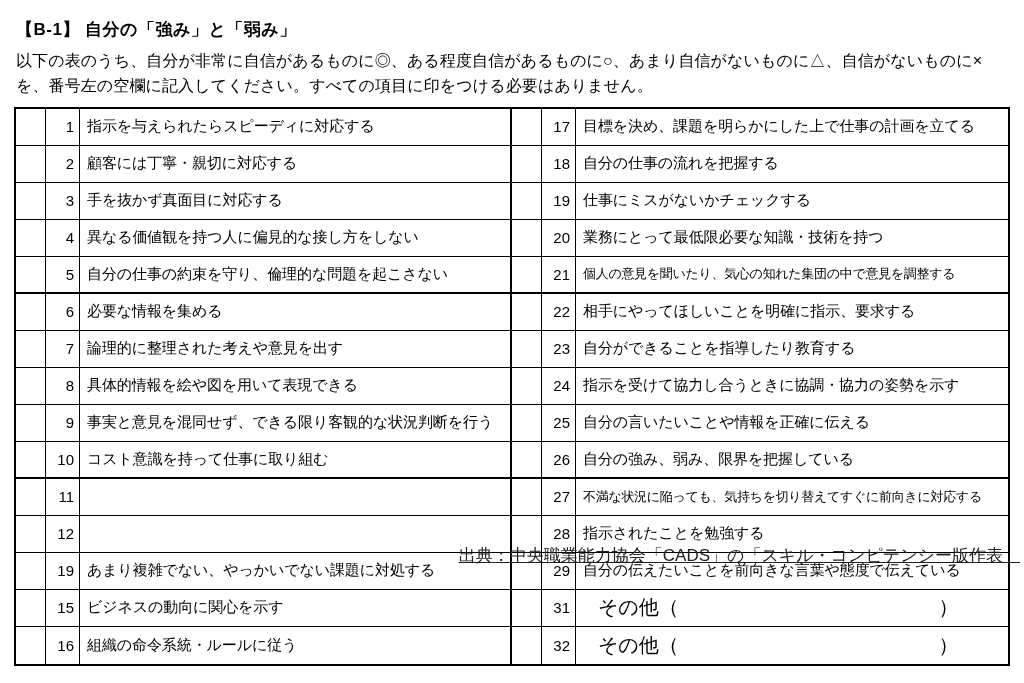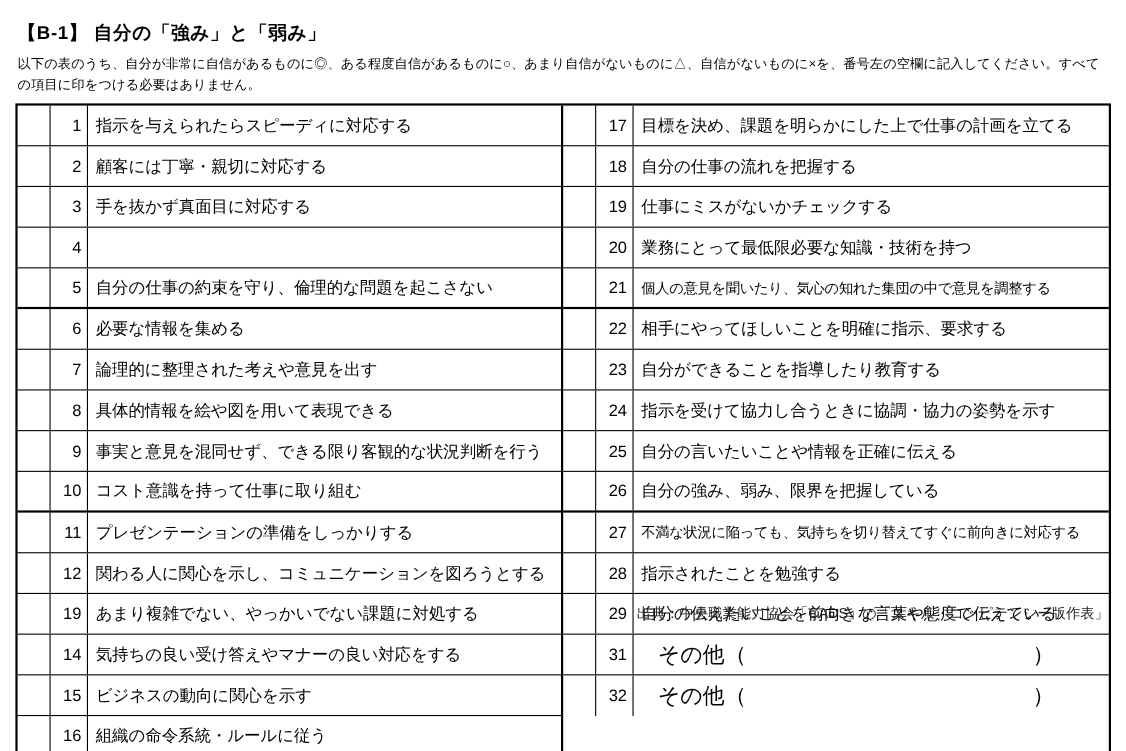--- a/index.html
+++ b/index.html
@@ -21,21 +21,21 @@
     box-sizing: border-box;
     padding: 16px 14px 0 14px;
   }
   .title {
     font-size: 17px;
     font-weight: bold;
     letter-spacing: 0.5px;
     margin: 2px 0 8px 2px;
   }
   .instructions {
-    font-size: 12px;
+    font-size: 16px;
     line-height: 1.55;
     margin: 0 0 8px 2px;
     letter-spacing: 0.1px;
   }
   .grid {
     display: flex;
     border: 2px solid #000;
     box-sizing: border-box;
     width: 996px;
   }
@@ -92,25 +92,26 @@
   .text-cell.other {
     padding-left: 22px;
     font-size: 20px;
   }
   .paren-space {
     display: inline-block;
     width: 260px;
   }
   .source {
     position: absolute;
-    right: 16px;
+    right: 4px;
     bottom: 0px;
-    font-size: 13px;
+    font-size: 17px;
     color: #222;
     white-space: nowrap;
+    text-decoration: underline;
   }
 </style>
 </head>
 <body>
 
 <div class="page">
 
   <div class="title">【B-1】 自分の「強み」と「弱み」</div>
 
   <div class="instructions">以下の表のうち、自分が非常に自信があるものに◎、ある程度自信があるものに○、あまり自信がないものに△、自信がないものに×を、番号左の空欄に記入してください。すべての項目に印をつける必要はありません。</div>
@@ -129,20 +130,21 @@
         <div class="text-cell">顧客には丁寧・親切に対応する</div>
       </div>
       <div class="row">
         <div class="mark-cell"></div>
         <div class="num-cell">3</div>
         <div class="text-cell">手を抜かず真面目に対応する</div>
       </div>
       <div class="row">
         <div class="mark-cell"></div>
         <div class="num-cell">4</div>
+        <div class="text-cell">異なる価値観を持つ人に偏見的な接し方をしない</div>
       </div>
       <div class="row groupend">
         <div class="mark-cell"></div>
         <div class="num-cell">5</div>
         <div class="text-cell">自分の仕事の約束を守り、倫理的な問題を起こさない</div>
       </div>
       <div class="row">
         <div class="mark-cell"></div>
         <div class="num-cell">6</div>
         <div class="text-cell">必要な情報を集める</div>
@@ -163,39 +165,32 @@
         <div class="text-cell">事実と意見を混同せず、できる限り客観的な状況判断を行う</div>
       </div>
       <div class="row groupend">
         <div class="mark-cell"></div>
         <div class="num-cell">10</div>
         <div class="text-cell">コスト意識を持って仕事に取り組む</div>
       </div>
       <div class="row">
         <div class="mark-cell"></div>
         <div class="num-cell">11</div>
-        <div class="text-cell">プレゼンテーションの準備をしっかりする</div>
       </div>
       <div class="row">
         <div class="mark-cell"></div>
         <div class="num-cell">12</div>
-        <div class="text-cell">関わる人に関心を示し、コミュニケーションを図ろうとする</div>
       </div>
       <div class="row">
         <div class="mark-cell"></div>
         <div class="num-cell">19</div>
         <div class="text-cell">あまり複雑でない、やっかいでない課題に対処する</div>
       </div>
       <div class="row">
         <div class="mark-cell"></div>
-        <div class="num-cell">14</div>
-        <div class="text-cell">気持ちの良い受け答えやマナーの良い対応をする</div>
-      </div>
-      <div class="row">
-        <div class="mark-cell"></div>
         <div class="num-cell">15</div>
         <div class="text-cell">ビジネスの動向に関心を示す</div>
       </div>
       <div class="row last">
         <div class="mark-cell"></div>
         <div class="num-cell">16</div>
         <div class="text-cell">組織の命令系統・ルールに従う</div>
       </div>
     </div>
 

